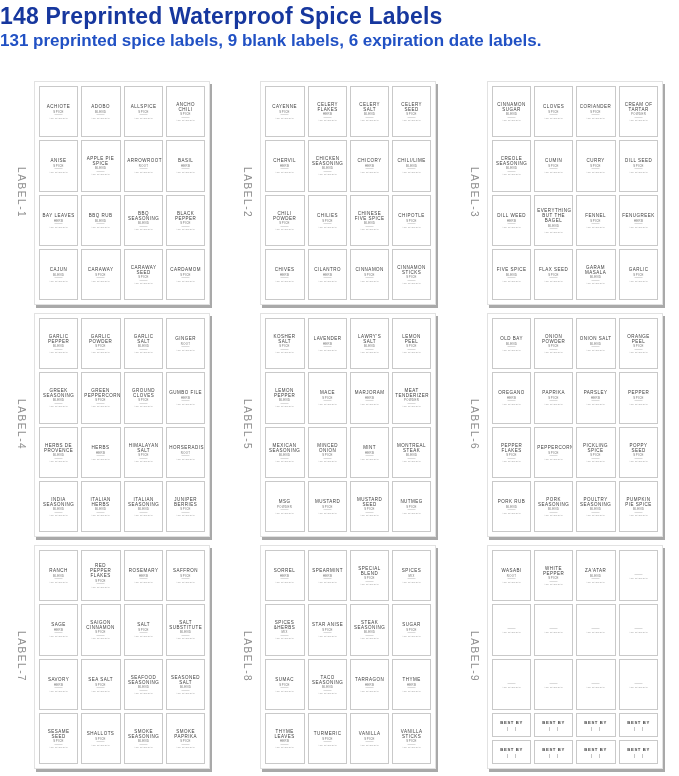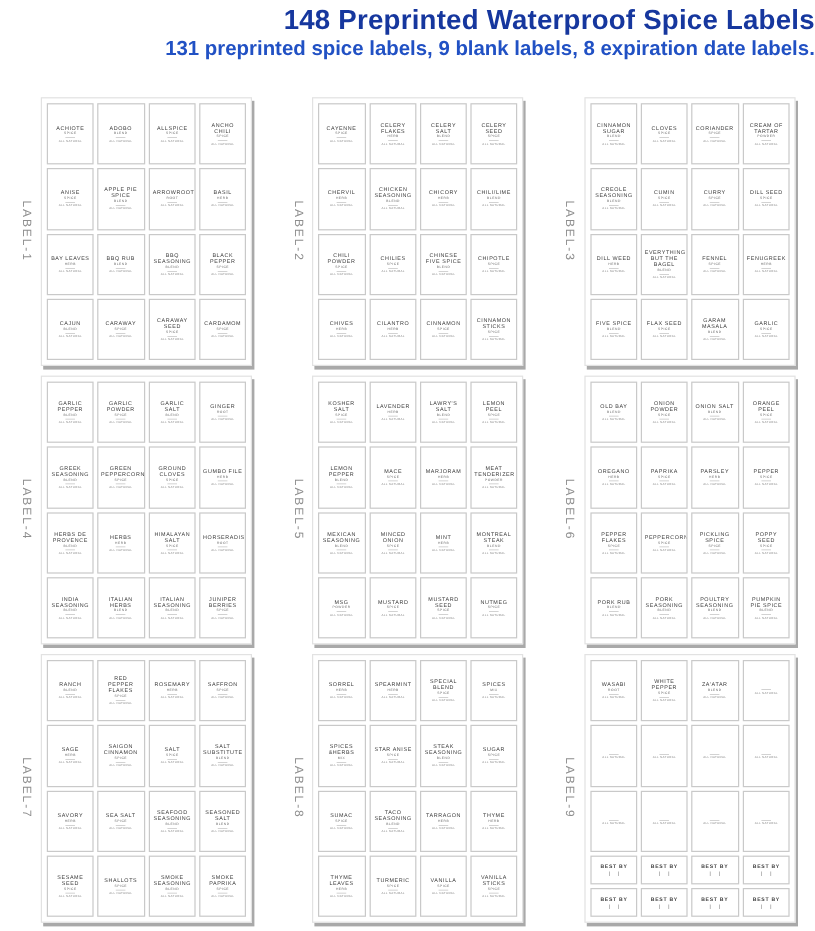--- a/index.html
+++ b/index.html
@@ -8,21 +8,21 @@
     --label-text:#3a3a3a;
     --sheet-shadow:#a9a9a9;
   }
   *{box-sizing:border-box}
   html,body{margin:0;padding:0}
   body{
     width:679px;height:776px;background:#ffffff;
     font-family:"Liberation Sans",sans-serif;
     position:relative;overflow:hidden;
   }
-  .header{text-align:right;padding-top:3px}
+  .header{text-align:left;padding-top:3px}
   .title{font-size:23px;font-weight:bold;color:var(--title-blue);line-height:27px;letter-spacing:.2px}
   .sub{font-size:17px;font-weight:bold;color:var(--subtitle-blue);line-height:21px}
   .sheets{
     position:absolute;left:0;top:77px;width:679px;
     display:grid;grid-template-columns:repeat(3,226.33px);grid-auto-rows:232px;
   }
   .sheet-wrap{display:flex;align-items:center;justify-content:center;gap:7px}
   .side-label{
     writing-mode:vertical-rl;font-size:10px;color:#8e8e8e;
     letter-spacing:1.6px;white-space:nowrap;user-select:none;
@@ -46,21 +46,21 @@
   .lrule{width:16px;border-top:1px solid #b5b5b5;margin:3px 0 2px 0}
   .lnote{font-size:5px;line-height:6px;letter-spacing:.5px;color:#8d8d8d}
   .bb-text{font-size:8.5px;line-height:9px;letter-spacing:1.2px;color:#444;font-weight:bold}
   .bb-line{font-size:8px;line-height:9px;color:#555;white-space:pre;margin-top:3px}
 </style>
 </head>
 <body>
 
 <div class="header">
   <div class="title">148 Preprinted Waterproof Spice Labels</div>
-  <div class="sub">131 preprinted spice labels, 9 blank labels, 8 expiration date labels.</div>
+  <div class="sub">131 preprinted spice labels, 9 blank labels, 6 expiration date labels.</div>
 </div>
 
 <div class="sheets">
   <div class="sheet-wrap">
     <div class="side-label">LABEL-1</div>
     <div class="page">
   <div class="cell">
     <div class="cell-inner">
       <div class="lname">ACHIOTE</div>
       <div class="ltype">SPICE</div>

